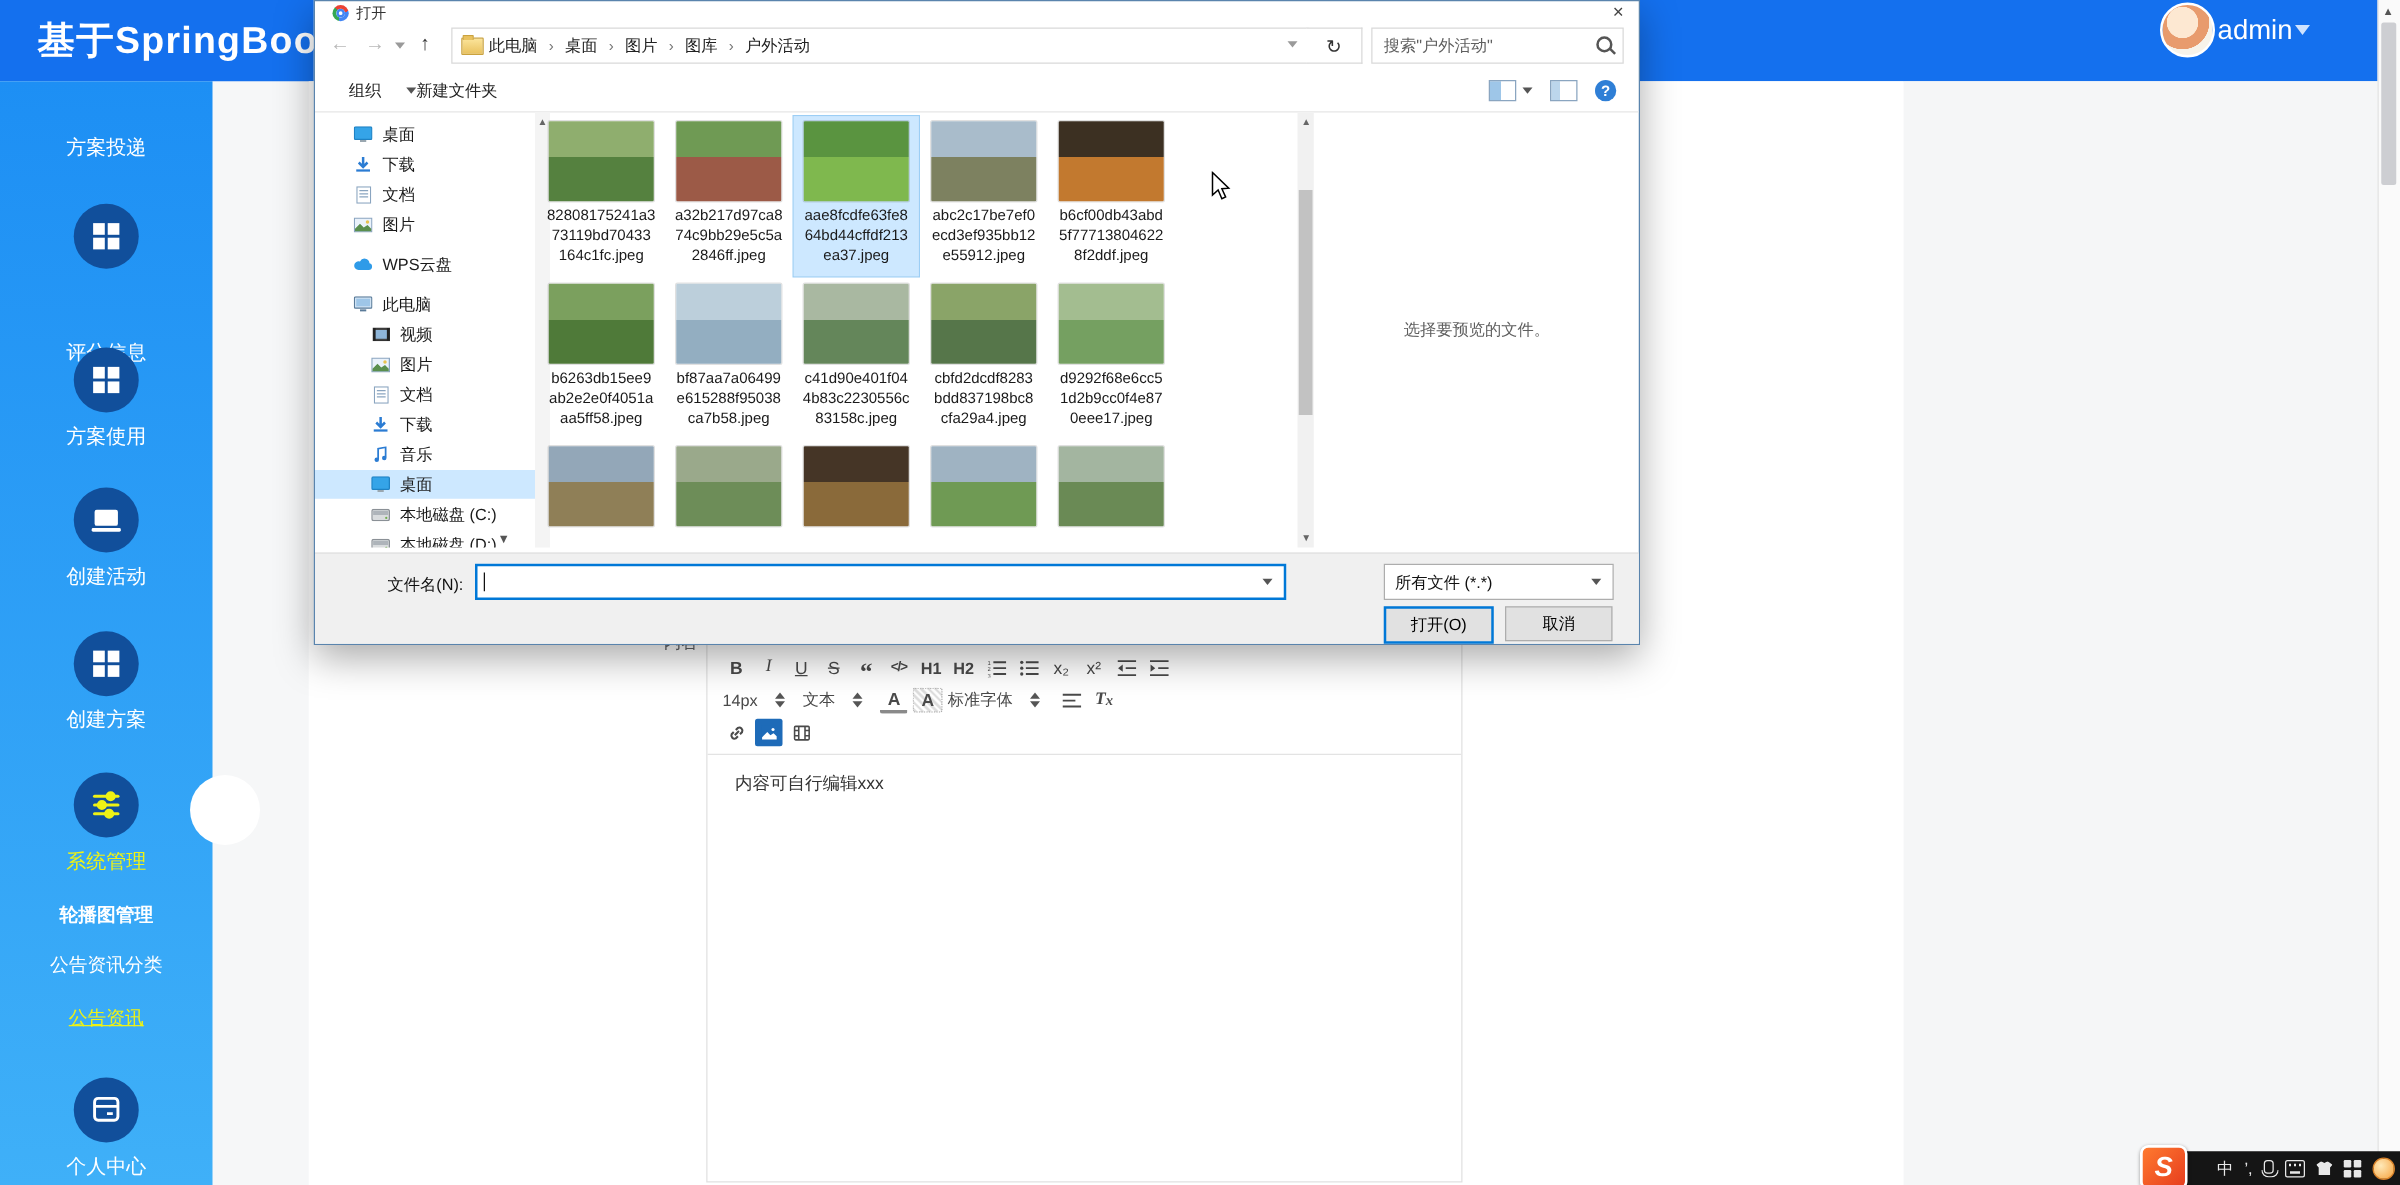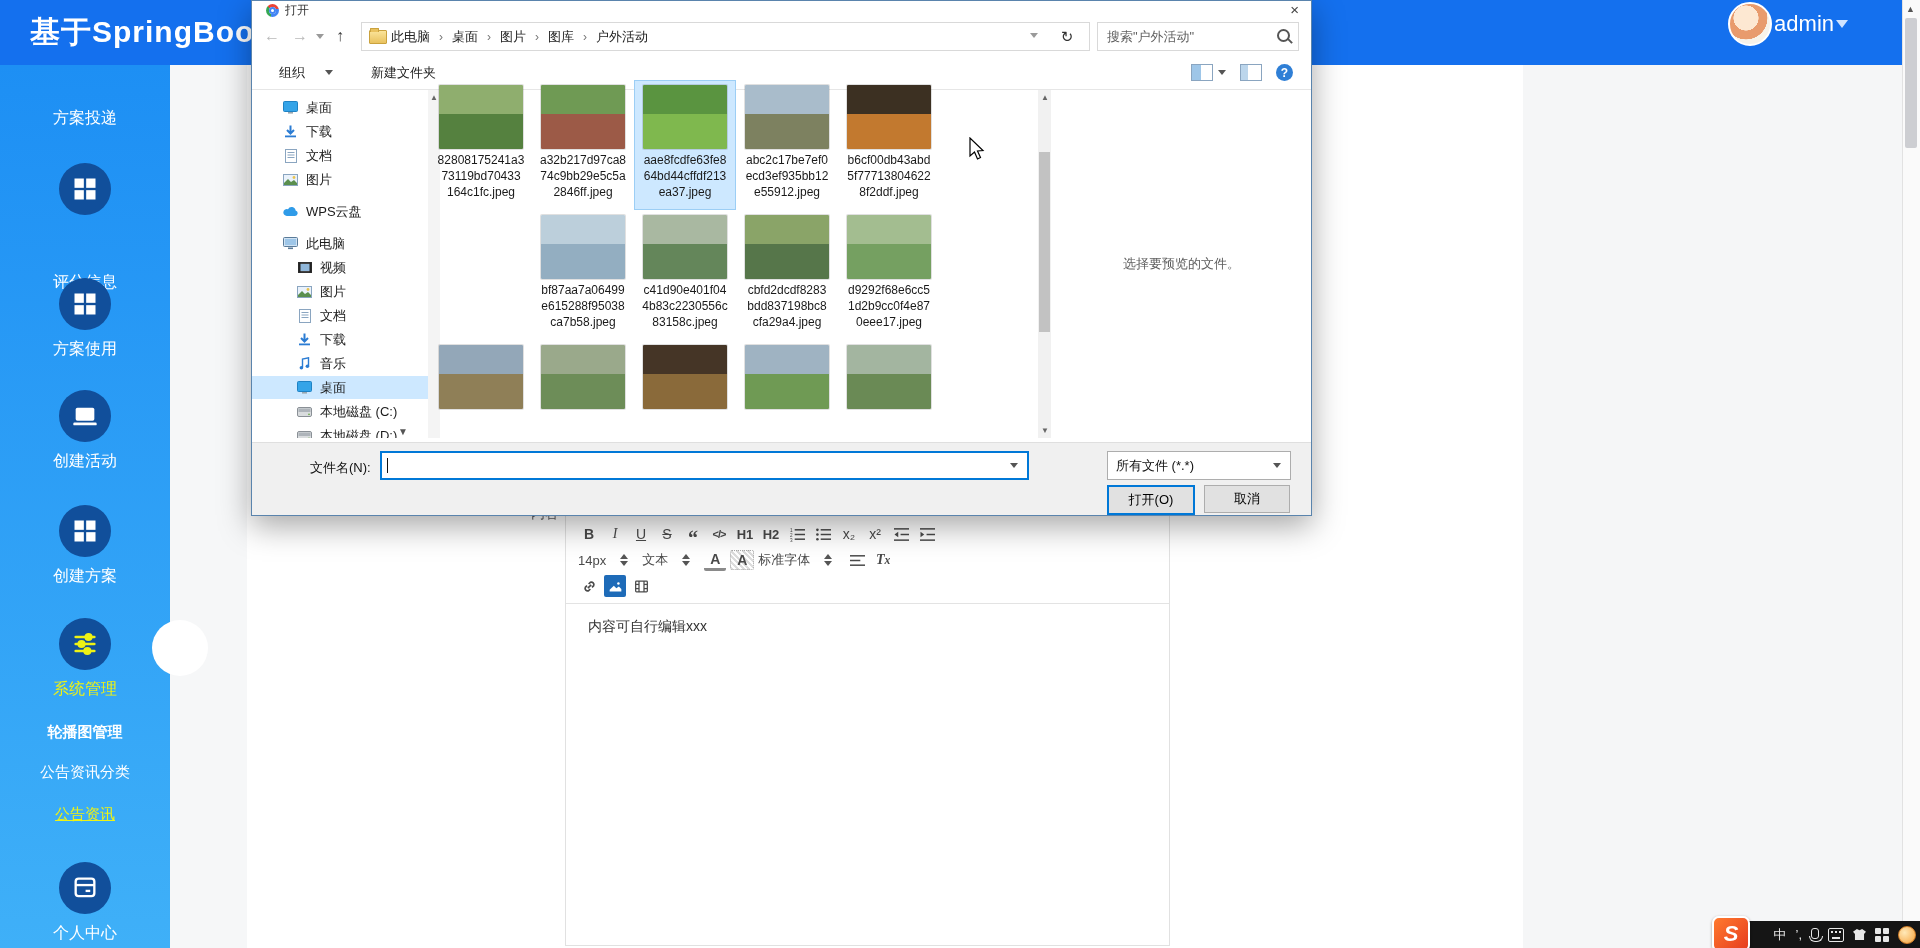--- a/index.html
+++ b/index.html
@@ -71,38 +71,38 @@
   .folder-ico::before{content:"";position:absolute;left:0;top:-3px;width:7px;height:3px;background:#e9c25f;border:1px solid #caa23e;border-bottom:none;border-radius:1px 1px 0 0;}
   #addr-dd{position:absolute;right:8px;top:10px;}
   #refresh-btn{position:absolute;left:793px;top:2px;width:44px;height:27px;border:1px solid #d9d9d9;border-left:none;display:flex;align-items:center;justify-content:center;color:#333;font-size:15px;background:#fff;}
   #search-box{position:absolute;left:845px;top:2px;width:200px;height:27px;border:1px solid #d9d9d9;background:#fff;display:flex;align-items:center;font-size:13px;color:#5f5f5f;}
   #search-box span{margin-left:9px;}
   .mag{position:absolute;right:8px;top:6px;width:9px;height:9px;border:2px solid #555;border-radius:50%;}
   .mag::after{content:"";position:absolute;left:8px;top:9px;width:6px;height:2px;background:#555;transform:rotate(45deg);}
   
   #dlg-cmdbar{position:absolute;left:0;top:55px;width:100%;height:33px;display:flex;align-items:center;font-size:13px;color:#222;}
   #organize{margin-left:27px;display:flex;align-items:center;gap:20px;cursor:pointer;}
-  #newfolder{margin-left:38px;cursor:pointer;}
+  #newfolder{cursor:pointer;}
   #viewbar{position:absolute;right:18px;top:8px;display:flex;align-items:center;gap:14px;}
   .view-ico{width:20px;height:15px;border:1px solid #8aa5c0;background:linear-gradient(90deg,#9ec6e8 0 9px,#fff 9px);}
   .pane-ico{width:20px;height:15px;border:1px solid #8aa5c0;background:linear-gradient(90deg,#bcd6ec 0 7px,#fff 7px);}
   #help-btn{width:17px;height:17px;border-radius:50%;background:#2f7fd6;color:#fff;font-size:12px;font-weight:bold;display:flex;align-items:center;justify-content:center;}
   #dlg-sep{position:absolute;left:0;top:88px;width:100%;height:1px;background:#e6e6e6;}
   
   #navpane{position:absolute;left:0;top:89px;width:176px;height:348px;overflow:hidden;font-size:13px;color:#1a1a1a;}
   .np-item{position:absolute;left:0;width:174px;height:23px;display:flex;align-items:center;cursor:pointer;}
   .np-item .np-ico{width:17px;display:flex;justify-content:center;margin-right:7px;}
   .np-item.lvl1{padding-left:30px;}
   .np-item.lvl2{padding-left:44px;}
   .np-item.selected{background:#cde8ff;}
   #np-scroll{position:absolute;left:176px;top:89px;width:12px;height:348px;background:#f4f4f4;}
   #np-scroll .arr{position:absolute;left:2px;font-size:8px;color:#666;}
   #np-chev-dn{position:absolute;left:146px;top:425px;font-size:10px;color:#555;}
   
-  #filegrid{position:absolute;left:176px;top:77px;width:608px;height:348px;overflow:hidden;}
+  #filegrid{position:absolute;left:176px;top:89px;width:608px;height:348px;overflow:hidden;}
   .fcell{position:absolute;width:100px;height:128px;display:flex;flex-direction:column;align-items:center;}
   .fcell.selected{background:#cde8ff;outline:1px solid #9ccef5;}
   .fthumb{width:84px;height:64px;border-radius:1px;box-shadow:0 0 0 1px rgba(0,0,0,.12);}
   .fname{margin-top:3px;font-size:12px;line-height:16px;color:#1a1a1a;text-align:center;white-space:nowrap;}
   #grid-scroll{position:absolute;left:786px;top:89px;width:13px;height:348px;background:#f1f1f1;}
   #grid-scroll .arr{position:absolute;left:3px;font-size:8px;color:#666;}
   #grid-thumbbar{position:absolute;left:1px;top:62px;width:11px;height:180px;background:#c2c2c2;}
   
   #preview-hint{position:absolute;left:800px;top:254px;width:259px;text-align:center;font-size:13px;color:#5f5f5f;}
   
@@ -576,20 +576,28 @@
           </div>
         </div>
         <div class="fcell" title="b6cf00db43abd5f777138046228f2ddf.jpeg" style="left: 411px; top: 3px;">
           <div class="fthumb" style="background: linear-gradient(rgb(60, 48, 34) 0px, rgb(60, 48, 34) 45%, rgb(194, 121, 47) 45%, rgb(194, 121, 47) 100%); margin-top: 4px;"></div>
           <div class="fname">
             <div>b6cf00db43abd</div>
             <div>5f77713804622</div>
             <div>8f2ddf.jpeg</div>
           </div>
         </div>
+        <div class="fcell" title="b6263db15ee9ab2e2e0f4051aaa5ff58.jpeg" style="left: 3px; top: 133px;">
+          <div class="fthumb" style="background: linear-gradient(rgb(123, 160, 94) 0px, rgb(123, 160, 94) 45%, rgb(79, 122, 57) 45%, rgb(79, 122, 57) 100%); margin-top: 4px;"></div>
+          <div class="fname">
+            <div>b6263db15ee9</div>
+            <div>ab2e2e0f4051a</div>
+            <div>aa5ff58.jpeg</div>
+          </div>
+        </div>
         <div class="fcell" title="bf87aa7a06499e615288f95038ca7b58.jpeg" style="left: 105px; top: 133px;">
           <div class="fthumb" style="background: linear-gradient(rgb(188, 207, 219) 0px, rgb(188, 207, 219) 45%, rgb(147, 174, 193) 45%, rgb(147, 174, 193) 100%); margin-top: 4px;"></div>
           <div class="fname">
             <div>bf87aa7a06499</div>
             <div>e615288f95038</div>
             <div>ca7b58.jpeg</div>
           </div>
         </div>
         <div class="fcell" title="c41d90e401f044b83c2230556c83158c.jpeg" style="left: 207px; top: 133px;">
           <div class="fthumb" style="background: linear-gradient(rgb(169, 184, 161) 0px, rgb(169, 184, 161) 45%, rgb(100, 134, 90) 45%, rgb(100, 134, 90) 100%); margin-top: 4px;"></div>

